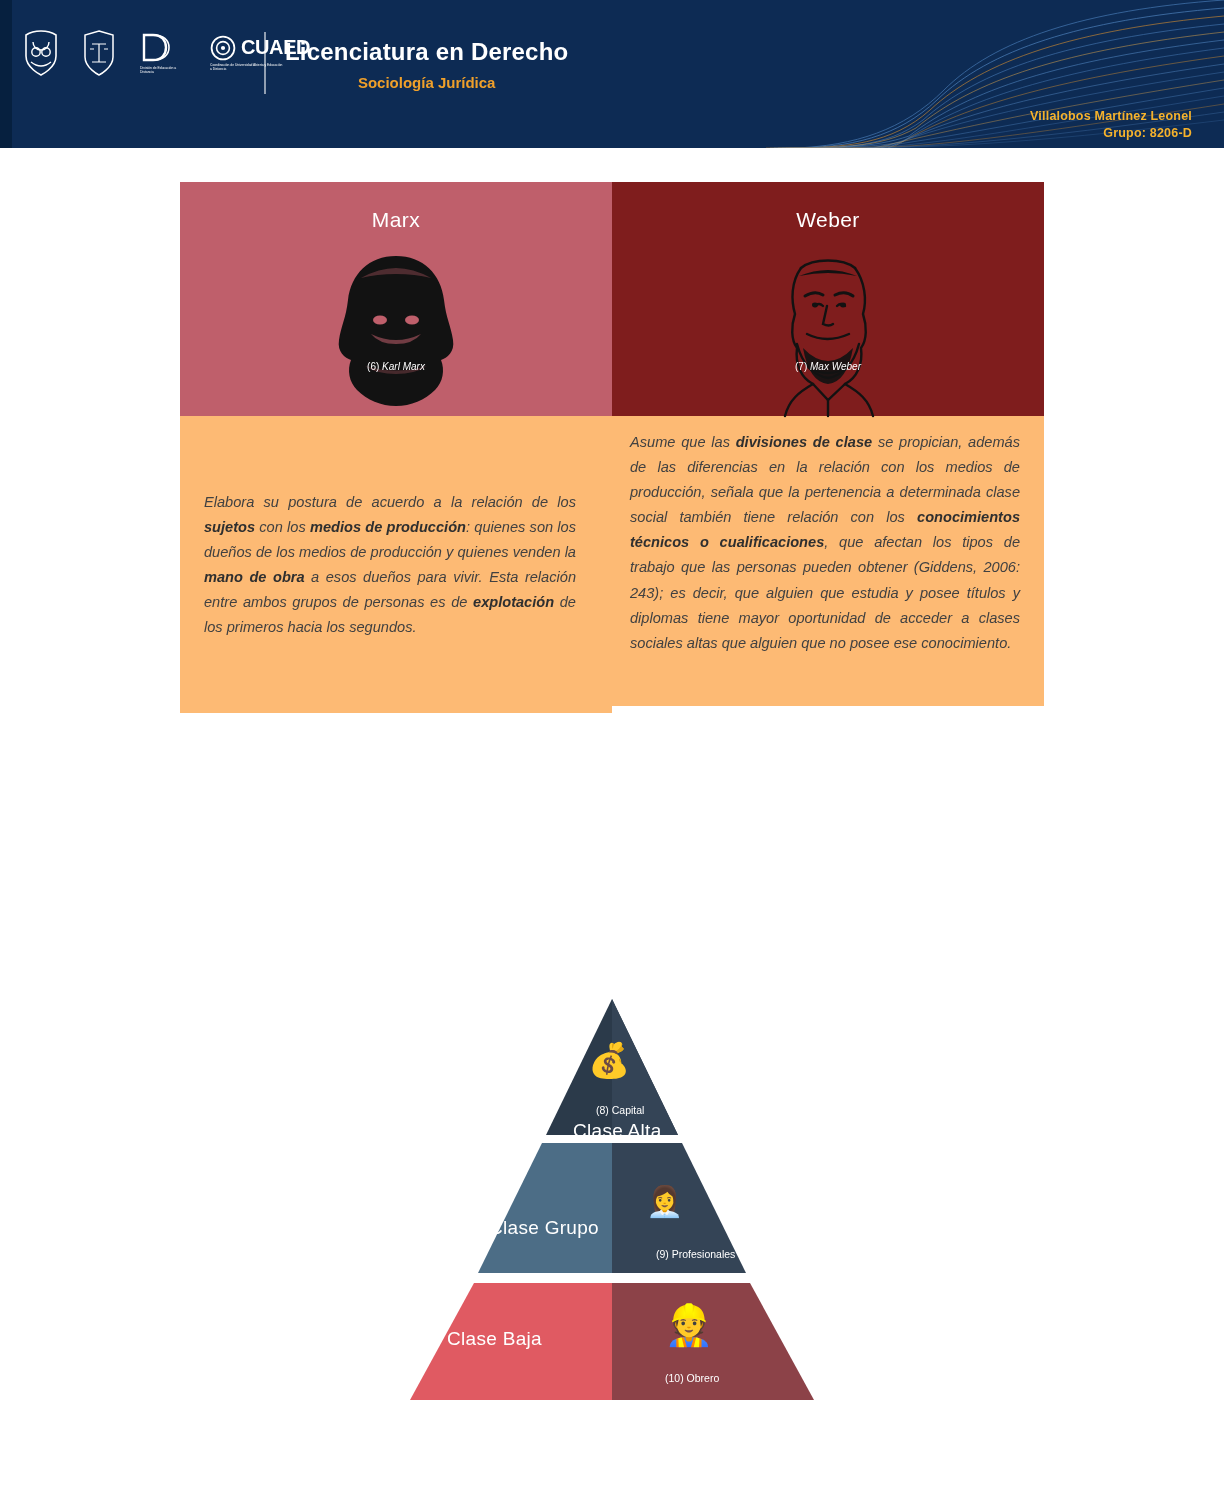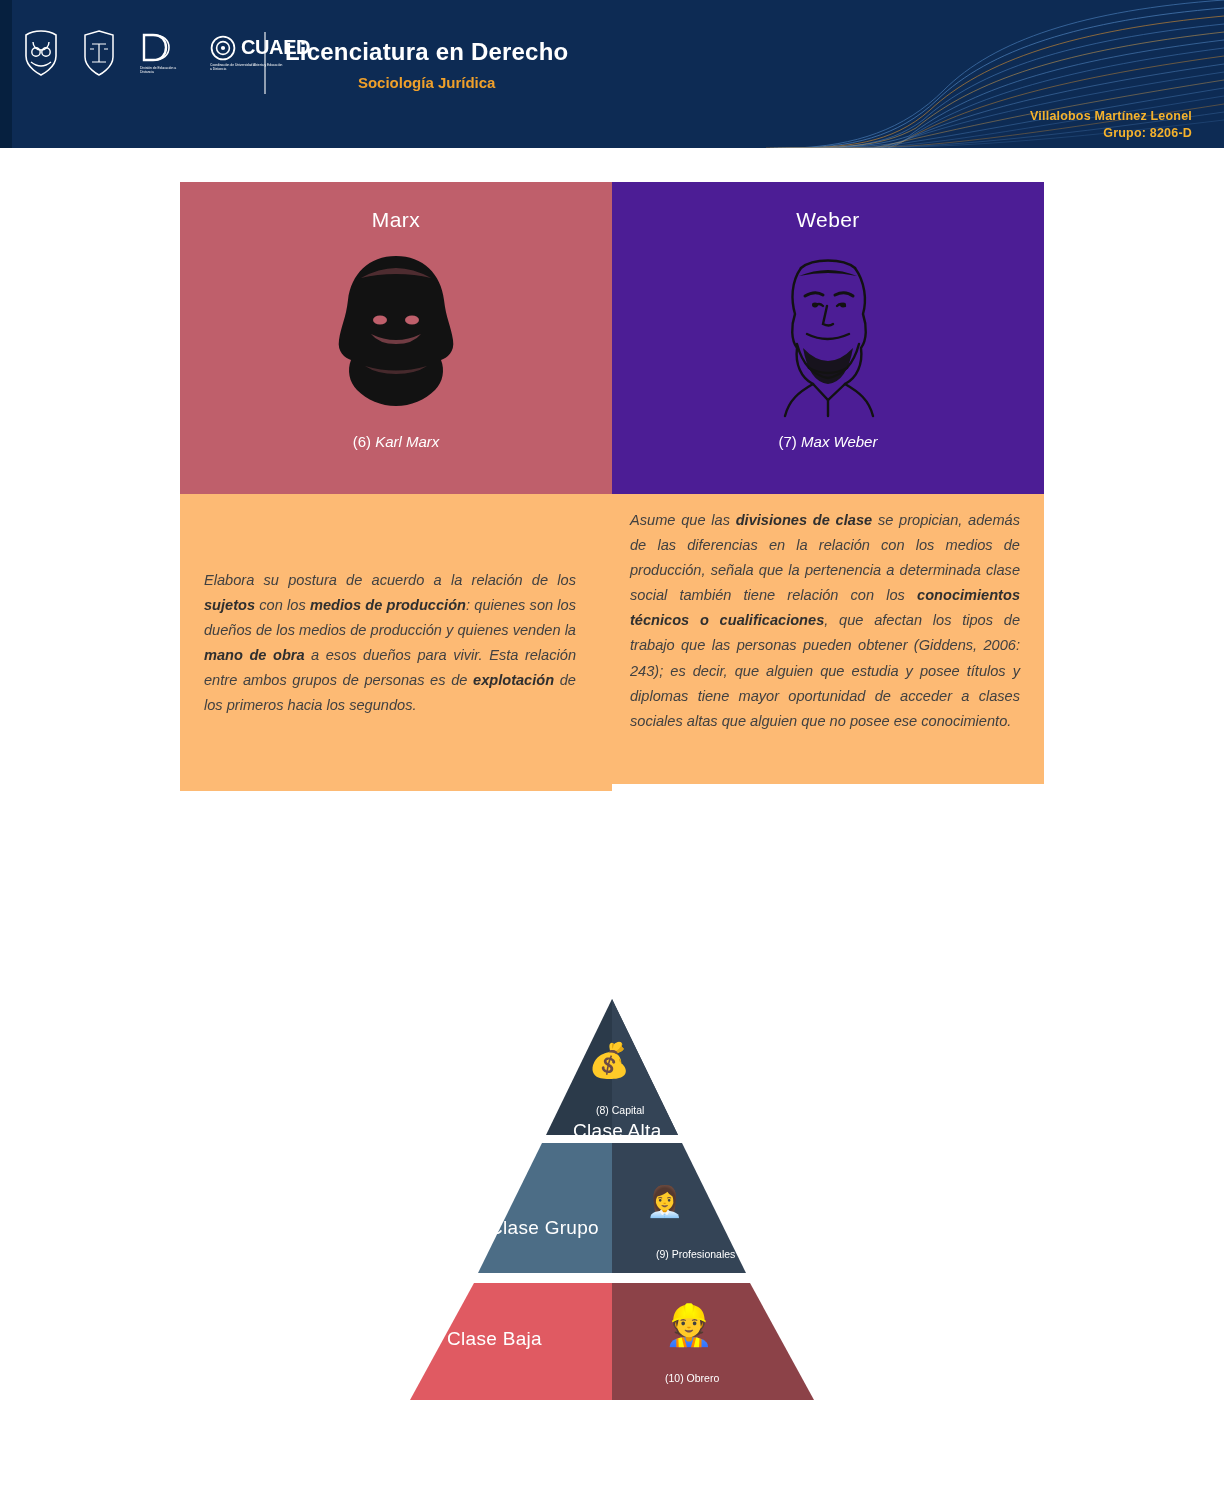--- a/index.html
+++ b/index.html
@@ -88,26 +88,26 @@
     left: 180px;
     top: 182px;
     width: 864px;
   }
   .compare-row {
     display: flex;
     width: 100%;
   }
   .card-head {
     width: 432px;
-    height: 312px;
+    height: 234px;
     position: relative;
     box-sizing: border-box;
   }
   .card-head.marx { background: #bf5f6b; }
-  .card-head.weber { background: #4c1d95; }
+  .card-head.weber { background: #7f1d1d; }
   .card-name {
     position: absolute;
     left: 0; right: 0;
     top: 26px;
     text-align: center;
     color: #ffffff;
     font-size: 21px;
     letter-spacing: 0.4px;
   }
   .portrait {
@@ -116,21 +116,21 @@
     top: 66px;
     display: flex;
     justify-content: center;
   }
   .caption {
     position: absolute;
     left: 0; right: 0;
     bottom: 44px;
     text-align: center;
     color: #ffffff;
-    font-size: 15px;
+    font-size: 10px;
   }
   .caption i { font-style: italic; }
   .card-body-row { display: flex; width: 100%; align-items: flex-start; }
   .card-body {
     width: 432px;
     box-sizing: border-box;
     background: #fdba74;
     color: #414141;
     font-size: 14.6px;
     line-height: 1.72;

